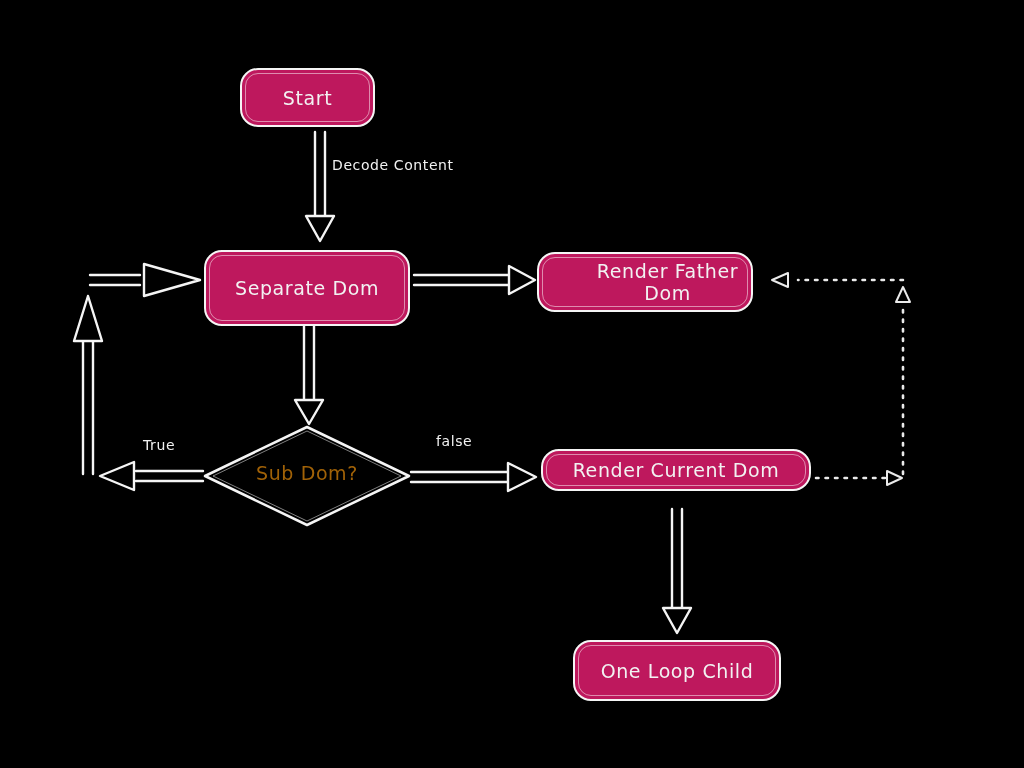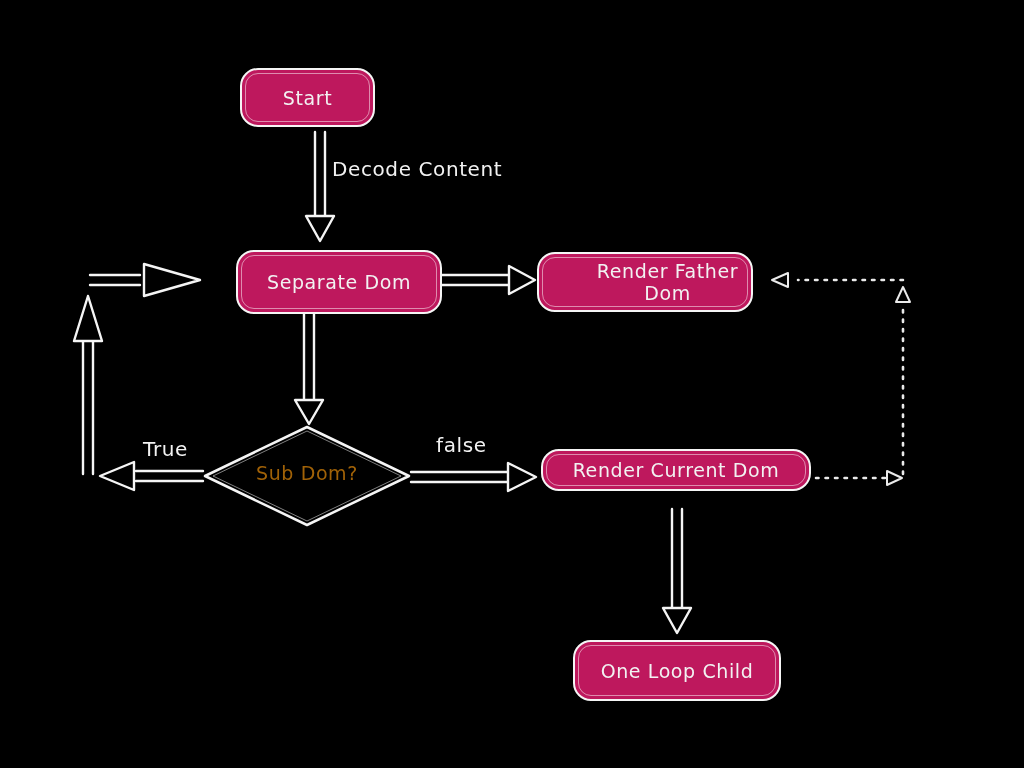--- a/index.html
+++ b/index.html
@@ -75,21 +75,21 @@
   .node::after {
     content: "";
     position: absolute;
     inset: 3px;
     border: 1px solid rgba(255,255,255,0.5);
     border-radius: 13px;
     pointer-events: none;
   }
   .edge-label {
     position: absolute;
-    font-size: 20px;
+    font-size: 14px;
     letter-spacing: 0.6px;
     color: #f2f2f2;
     white-space: nowrap;
   }
   .edge-label.wrap {
     white-space: normal;
     text-align: center;
     line-height: 1.75;
     font-size: 20px;
   }
@@ -163,21 +163,21 @@
     </g>
 
     <g>
       <polygon class="diamond-shape" points="205,476 307,427 409,476 307,525"></polygon>
       <polygon class="diamond-inner" points="213,476 307,431 401,476 307,521"></polygon>
     </g>
   </svg>
 
   <div class="node" style="left:240px; top:68px; width:135px; height:59px;">Start</div>
 
-  <div class="node" style="left:204px; top:250px; width:206px; height:64px;margin-left:32px;">Separate Dom</div>
+  <div class="node" style="left:204px; top:250px; width:206px; height:76px;">Separate Dom</div>
 
   <div class="node" style="left:537px; top:252px; width:216px; height:60px;padding-left:45px;">Render Father Dom</div>
 
   <div class="diamond-label">Sub Dom?</div>
 
   <div class="node" style="left:541px; top:449px; width:270px; height:42px;">Render Current Dom</div>
 
   <div class="node" style="left:573px; top:640px; width:208px; height:61px;">One Loop Child</div>
 
   <div class="edge-label" style="left:332px; top:157px;">Decode Content</div>

